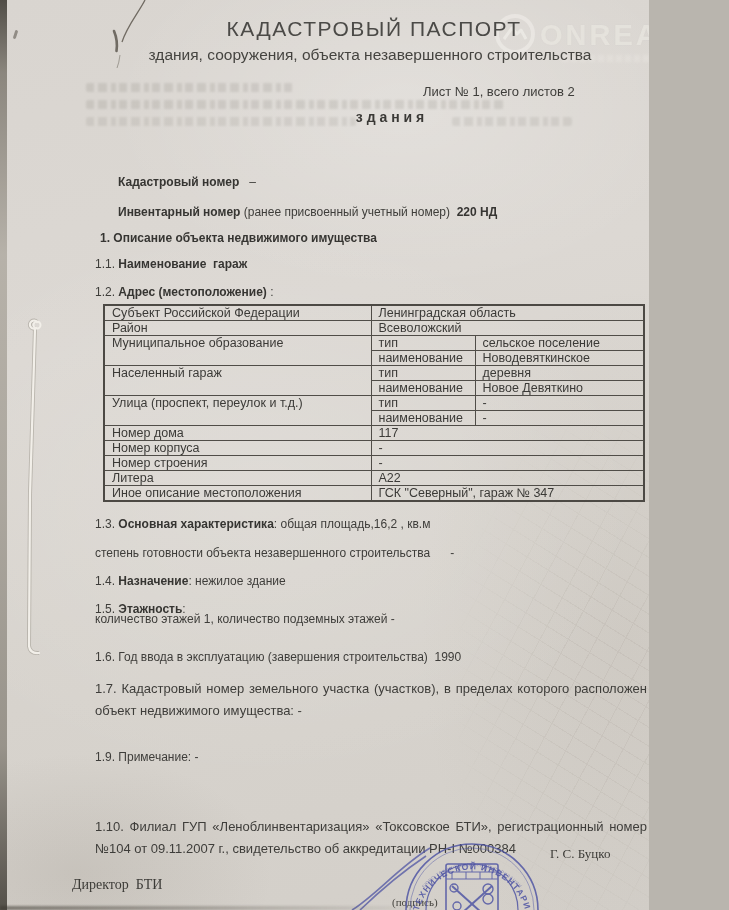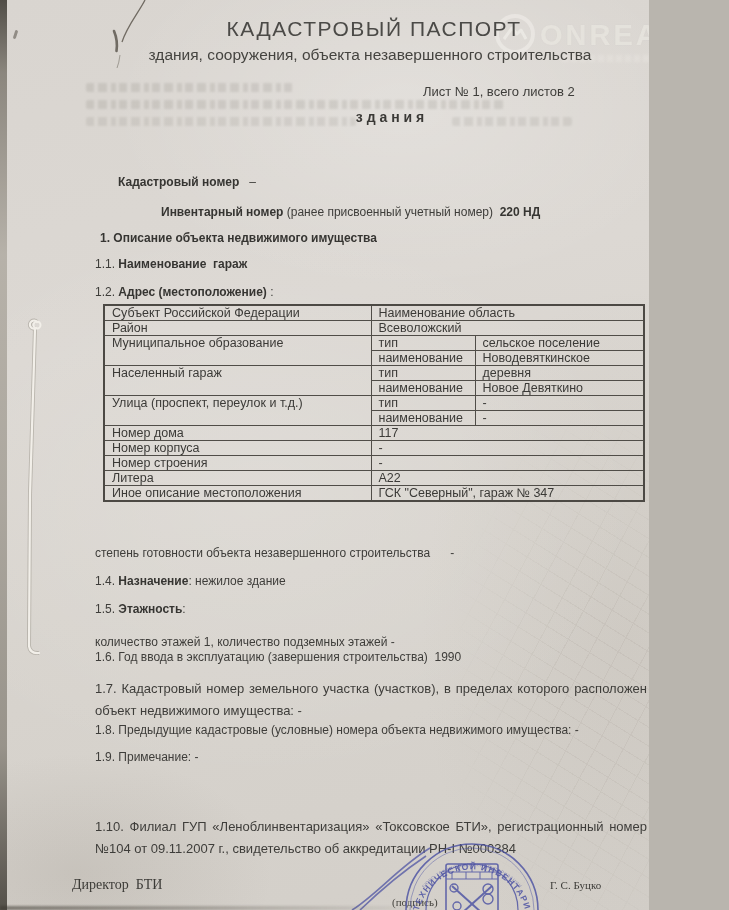--- a/index.html
+++ b/index.html
@@ -58,21 +58,21 @@
 
   
   .edge-left{left:0;top:0;width:7px;height:910px;
     background:linear-gradient(to bottom,#39362f 0%,#7d786f 8%,#b0aba2 28%,#a39e95 55%,#8d887f 82%,#3f3b34 100%);
     opacity:.85;}
   .edge-bottom{left:0;bottom:0;width:430px;height:4px;background:linear-gradient(to right,rgba(60,56,48,.55),rgba(60,56,48,0));filter:blur(1px);}
   .footer-area svg,.artifact svg{display:block;}
 
   .caption-podpis{left:392px;top:896px;font-size:11px;color:#45443f;}
   .director{left:72px;top:877px;font-size:14px;color:#3c3b37;}
-  .sign-name{left:550px;top:879px;font-size:11px;color:#3c3b37;}
+  .sign-name{left:550px;top:846px;font-size:13px;color:#3c3b37;}
 </style>
 </head>
 <body>
 
 <div id="page">
 
   <div class="abs wm">
     <svg width="46" height="46" viewBox="0 0 46 46">
       <circle cx="23" cy="23" r="18" fill="none" stroke="rgba(250,248,243,.5)" stroke-width="4"></circle>
       <path d="M 12 28 L 20 17 L 25 23 L 29 19 L 34 28" fill="none" stroke="rgba(250,248,243,.6)" stroke-width="3" stroke-linejoin="round"></path>
@@ -91,21 +91,21 @@
   <div class="abs doc-title t">КАДАСТРОВЫЙ ПАСПОРТ</div>
   <div class="abs doc-subtitle t">здания, сооружения, объекта незавершенного строительства</div>
   <div class="abs sheet-info t">Лист № 1, всего листов 2</div>
   <div class="abs object-type t">з д а н и я</div>
 
 
   <div class="abs line" style="left:118px;top:175px;">
     <span class="b t">Кадастровый номер</span><span>&nbsp;&nbsp; </span><span class="t">–</span>
   </div>
 
-  <div class="abs line" style="left:118px;top:205px;margin-left:43px;">
+  <div class="abs line" style="left:118px;top:205px;">
     <span class="b t">Инвентарный номер</span><span> </span><span class="t">(ранее присвоенный учетный номер)</span><span>&nbsp; </span><span class="b t">220 НД</span>
   </div>
 
   <div class="abs line b t" style="left:100px;top:231px;">1. Описание объекта недвижимого имущества</div>
 
   <div class="abs line" style="left:95px;top:257px;">
     <span class="t">1.1.</span><span> </span><span class="b t">Наименование  гараж</span>
   </div>
 
   <div class="abs line" style="left:95px;top:285px;">
@@ -114,21 +114,21 @@
 
   <table class="addr abs" style="left:103px;top:304px;">
     <colgroup>
         <col style="width:267px">
         <col style="width:104px">
         <col style="width:169px">
       </colgroup>
     <tbody>
       <tr>
         <td>Субъект Российской Федерации</td>
-        <td colspan="2">Наименование область</td>
+        <td colspan="2">Ленинградская область</td>
       </tr>
       <tr>
         <td>Район</td>
         <td colspan="2">Всеволожский</td>
       </tr>
       <tr>
         <td rowspan="2" style="vertical-align:top;">Муниципальное образование</td>
         <td>тип</td>
         <td>сельское поселение</td>
       </tr>
@@ -170,36 +170,38 @@
         <td>Литера</td>
         <td colspan="2">А22</td>
       </tr>
       <tr>
         <td>Иное описание местоположения</td>
         <td colspan="2">ГСК "Северный", гараж № 347</td>
       </tr>
     </tbody>
   </table>
 
+  <div class="abs line" style="left:95px;top:517px;">
+    <span class="t">1.3.</span><span> </span><span class="b t">Основная характеристика</span><span class="t">: общая площадь,16,2 , кв.м</span>
+  </div>
   <div class="abs line t" style="left:95px;top:546px;">степень готовности объекта незавершенного строительства      -</div>
 
   <div class="abs line" style="left:95px;top:574px;">
     <span class="t">1.4.</span><span> </span><span class="b t">Назначение</span><span class="t">: нежилое здание</span>
   </div>
 
   <div class="abs line" style="left:95px;top:602px;">
     <span class="t">1.5.</span><span> </span><span class="b t">Этажность</span><span class="t">:</span>
   </div>
-  <div class="abs line t" style="left:95px;top:635px;text-align:center;">количество этажей 1, количество подземных этажей -</div>
+  <div class="abs line t" style="left:95px;top:612px;text-align:center;">количество этажей 1, количество подземных этажей -</div>
 
   <div class="abs line t" style="left:95px;top:650px;">1.6. Год ввода в эксплуатацию (завершения строительства)  1990</div>
 
   <div class="abs para t" style="left:95px;top:678px;width:552px;">1.7. Кадастровый номер земельного участка (участков), в пределах которого расположен объект недвижимого имущества: -</div>
 
-  <div class="abs line t" style="left:95px;top:723px;">1.8. Предыдущие кадастровые (условные) номера объекта недвижимого имущества: -</div>
 
   <div class="abs line t" style="left:95px;top:750px;">1.9. Примечание: -</div>
 
   <div class="abs para t" style="left:95px;top:816px;width:552px;">1.10. Филиал ГУП «Леноблинвентаризация» «Токсовское БТИ», регистрационный номер №104 от 09.11.2007 г., свидетельство об аккредитации РН-I №000384</div>
 
   <div class="footer-area">
     <div class="abs director serif t">Директор  БТИ</div>
     <div class="abs sign-name serif t">Г. С. Буцко</div>
     <div class="abs caption-podpis serif t">(подпись)</div>
 

